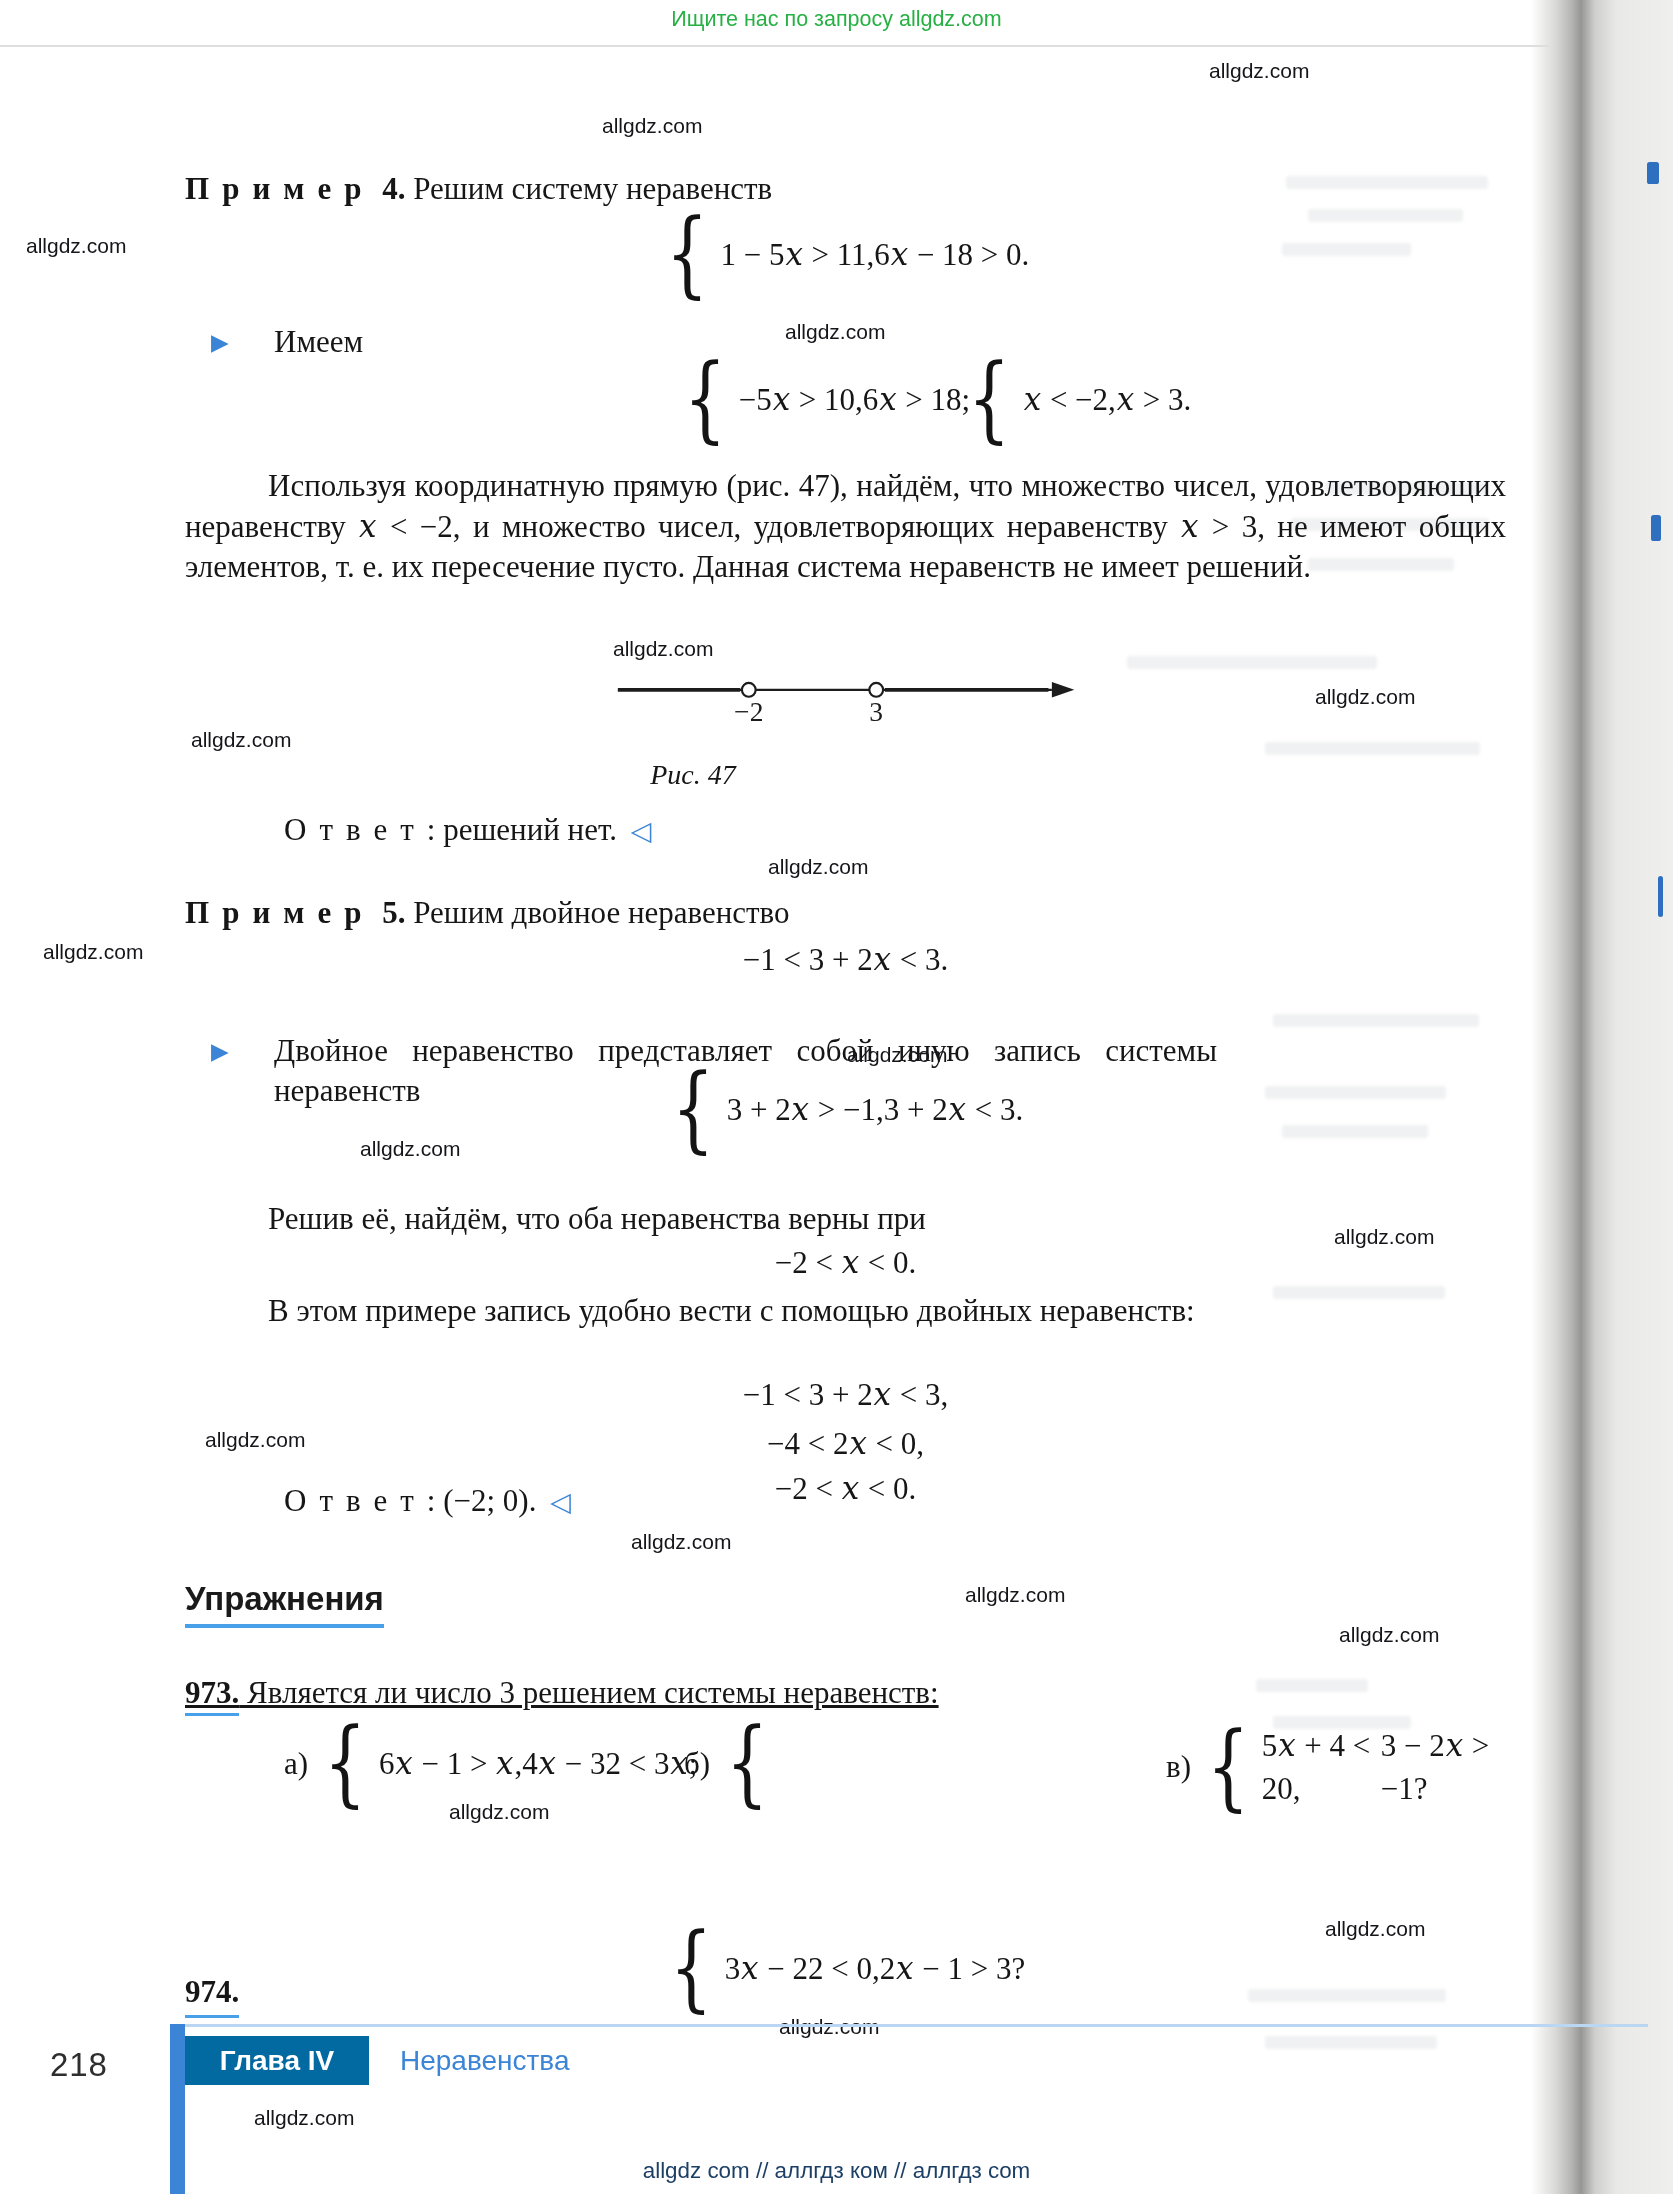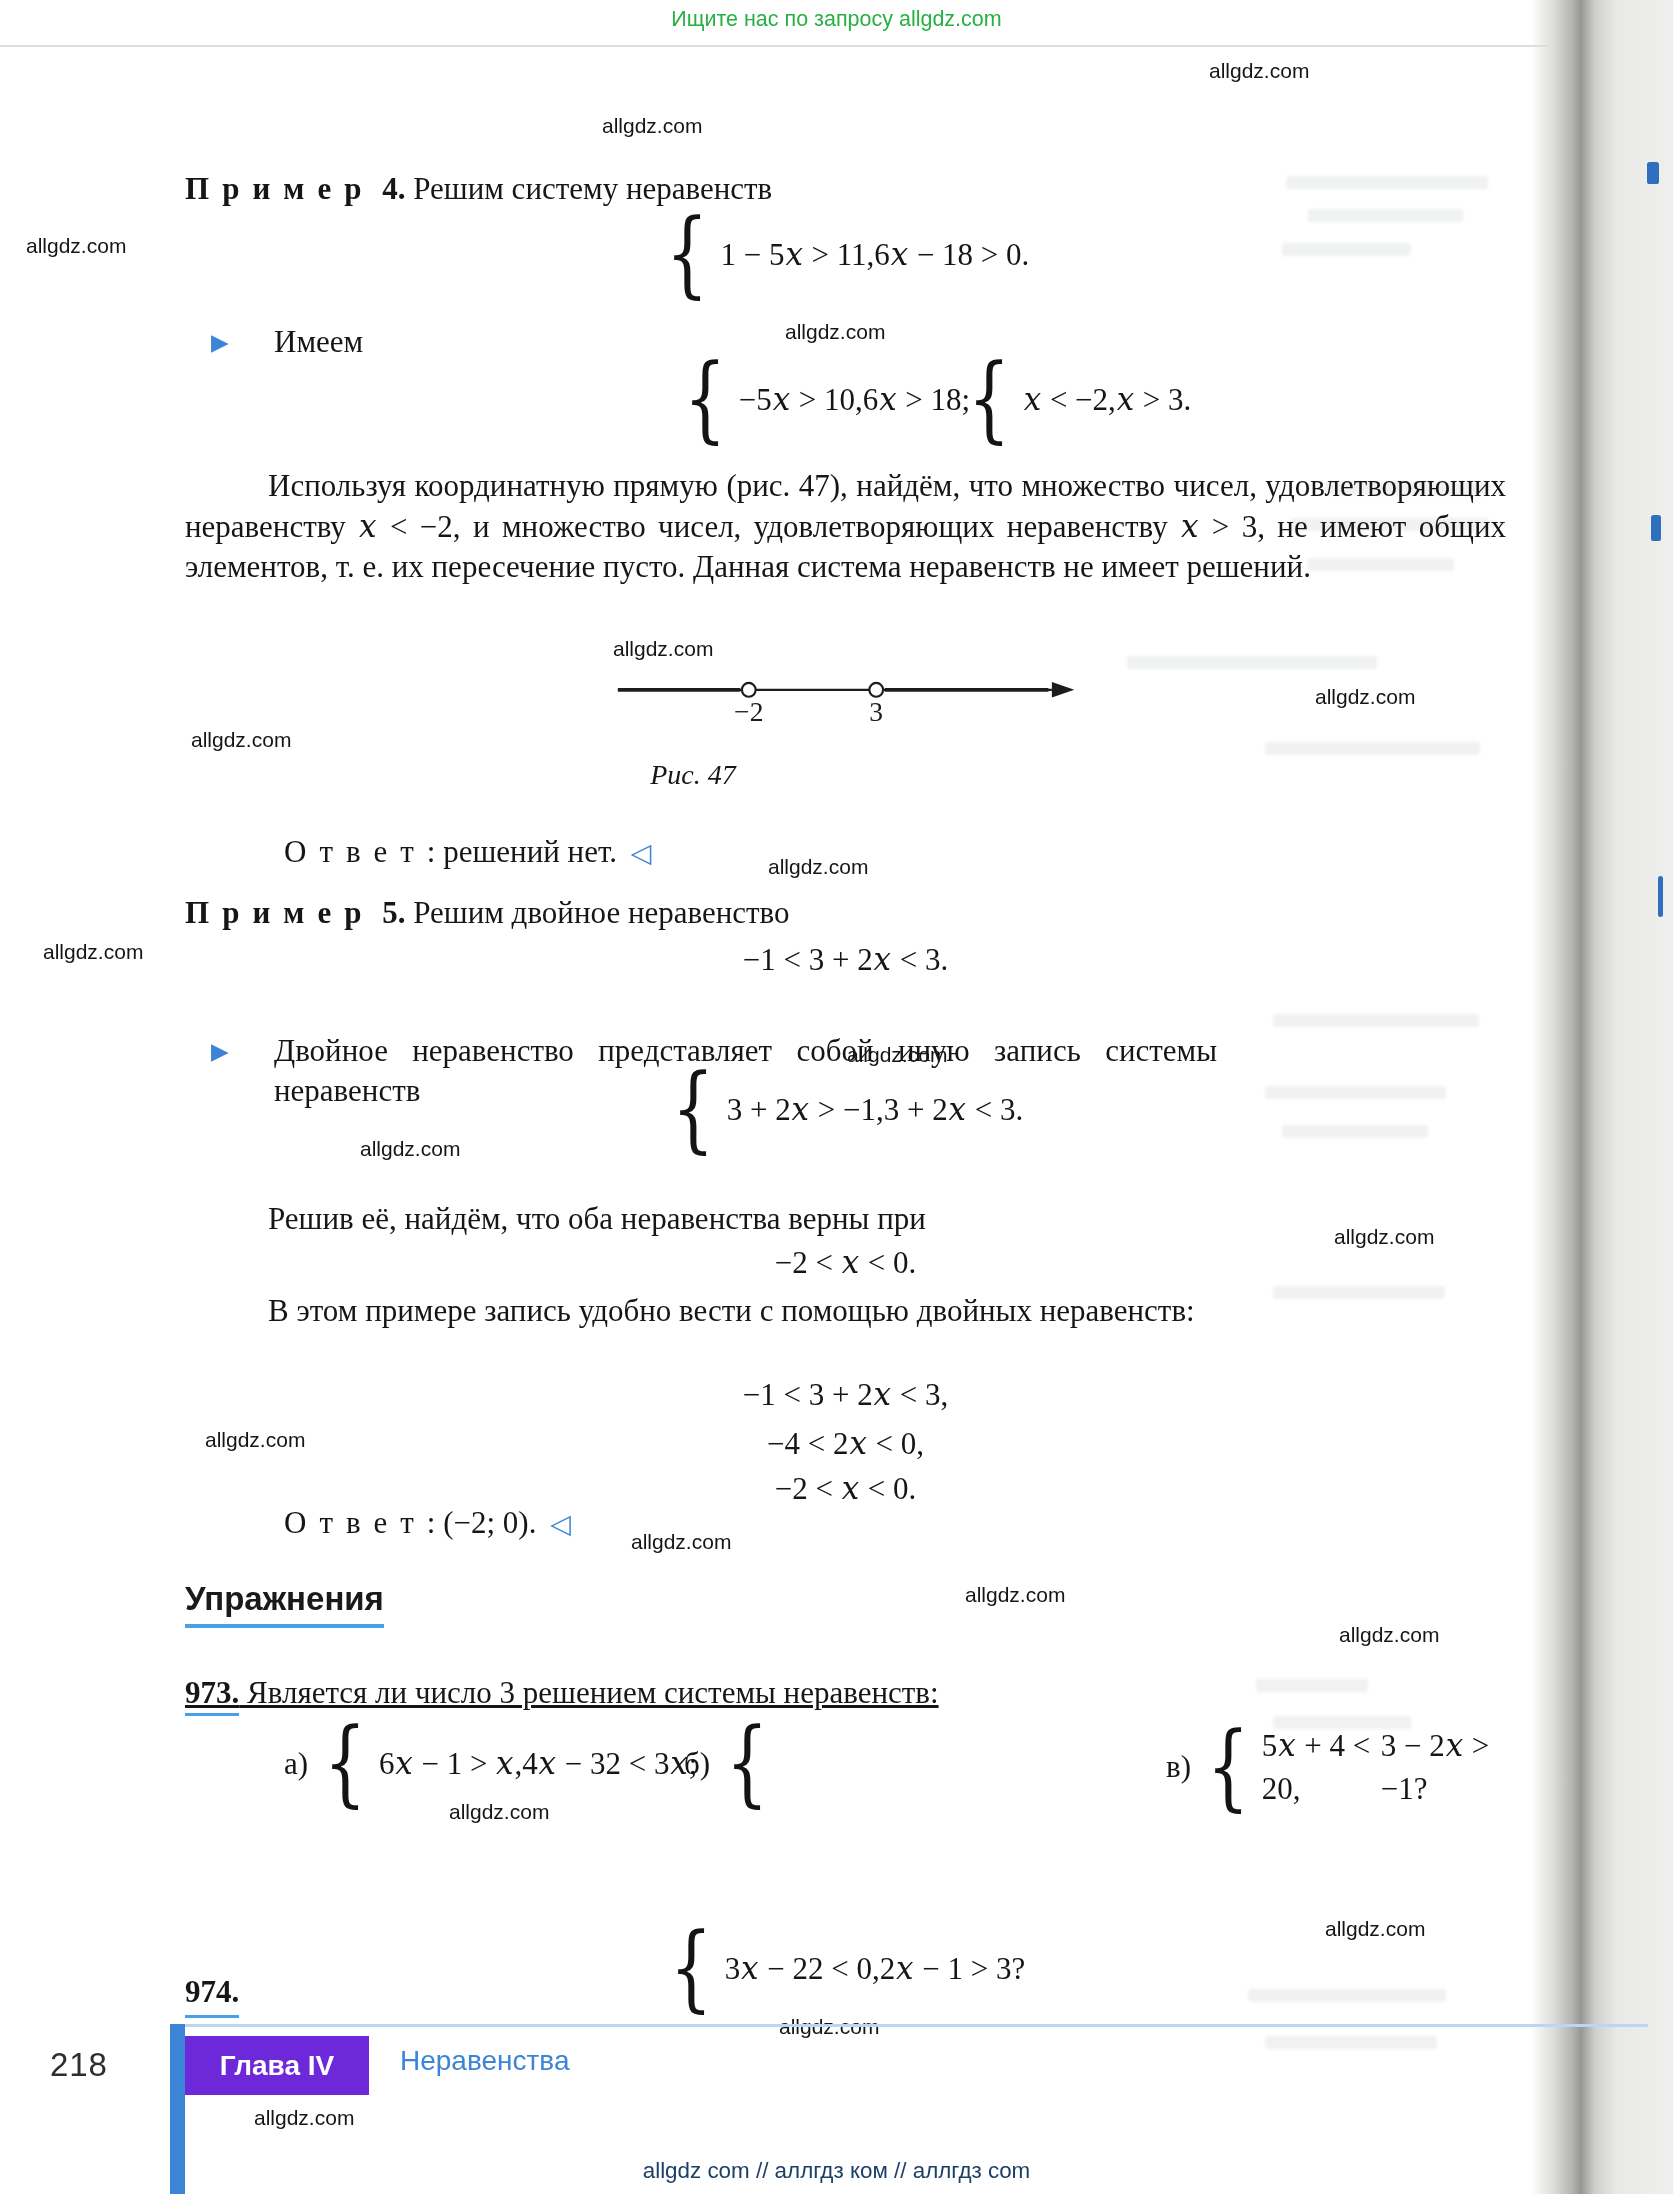--- a/index.html
+++ b/index.html
@@ -29,39 +29,39 @@
   .sys { display:inline-flex; align-items:center; text-align:left; vertical-align:middle; }
   .brace { font-family:"DejaVu Serif",serif; font-size:79px; line-height:79px; font-weight:normal;
     transform:scaleY(1.18) scaleX(0.85); transform-origin:center; margin-right:8.6px; color:#141414; }
   .sys-lines { display:inline-flex; flex-direction:row; }
   .sys-lines .math { line-height:43px; }
 
   
   .solution { padding-left:89px; position:relative; font-size:31px; line-height:40px; }
   .tri { position:absolute; left:26px; top:0.9px; color:#3c85d6; font-size:23px; }
   .endtri { color:#3c85d6; font-size:27px; margin-left:13.8px; }
-  .answer { font-size:31px;margin-top:22px; }
+  .answer { font-size:31px; }
 
   
   .ex-head { display:inline-block; font-family:"Liberation Sans",sans-serif; font-weight:bold;
     font-size:33px; color:#1a1a1a; border-bottom:4.3px solid #47a0e8; padding-bottom:6px; }
   .exnum { font-weight:bold; border-bottom:3.4px solid #47a0e8; padding-bottom:2.6px; }
   .exercise { padding-left:89px; position:relative; }
   .exercise .exnum { position:absolute; left:0; top:0; }
   .variant { position:absolute; display:flex; align-items:center; gap:12px; }
 
   
   .fig-caption { font-style:italic; font-size:28px; }
 
   
   .vbar { position:absolute; left:170px; top:2024px; width:14.6px; height:171px; background:#3c85d6; }
   .hline { position:absolute; left:185px; top:2024px; width:1463px; height:2.6px; background:#b9d7f2; }
   .page-num { position:absolute; left:50px; top:2046px; font-family:"Liberation Sans",sans-serif;
     font-size:33px; color:#2e2e2e; letter-spacing:0.9px; }
-  .chapter-box { position:absolute; left:185px; top:2036px; width:184px; height:59px; background:#6d28d9;
+  .chapter-box { position:absolute; left:185px; top:2036px; width:184px; height:49px; background:#0369a1;
     color:#ffffff; font-family:"Liberation Sans",sans-serif; font-weight:bold; font-size:28px;
     display:flex; align-items:center; justify-content:center; }
   .chapter-title { position:absolute; left:400px; top:2045px; font-family:"Liberation Sans",sans-serif;
     font-size:28px; color:#3c85d6; }
 
   
   .edge { position:absolute; top:0; right:0; width:142px; height:2195px;
     background:linear-gradient(to right, rgba(255,255,255,0) 0px, #dadad8 24px, #b4b4b2 41px,
       #969694 50px, #cfcfcd 64px, #e9e9e7 86px, #efefed 142px); }
   .edge-mark { position:absolute; background:#2f6fc0; border-radius:2.6px; }

